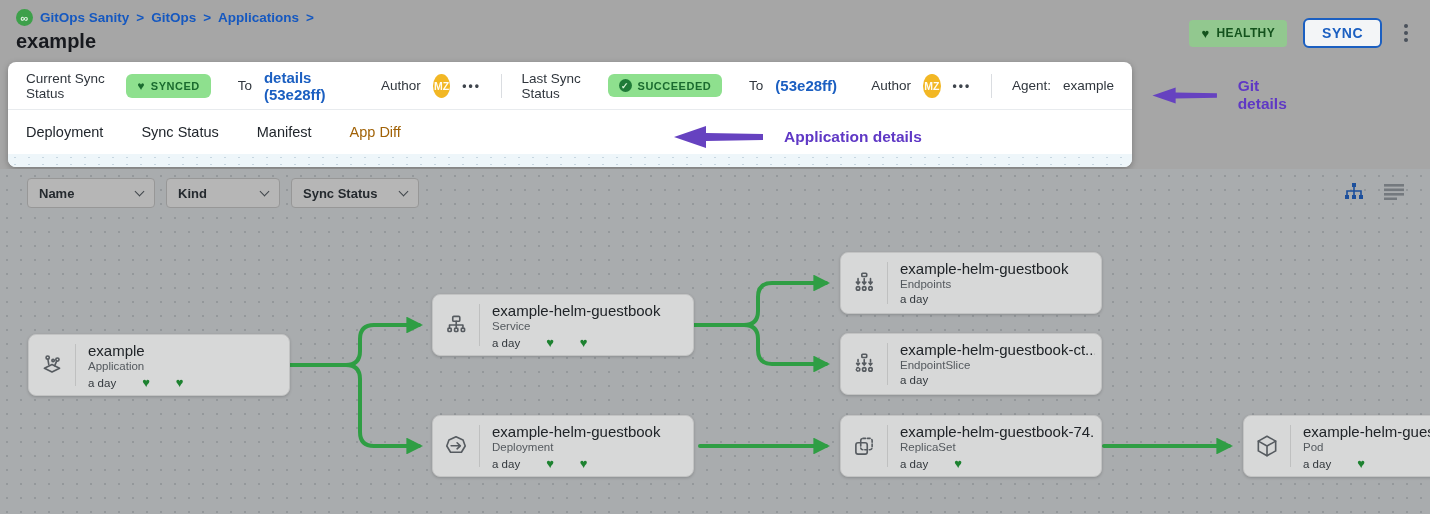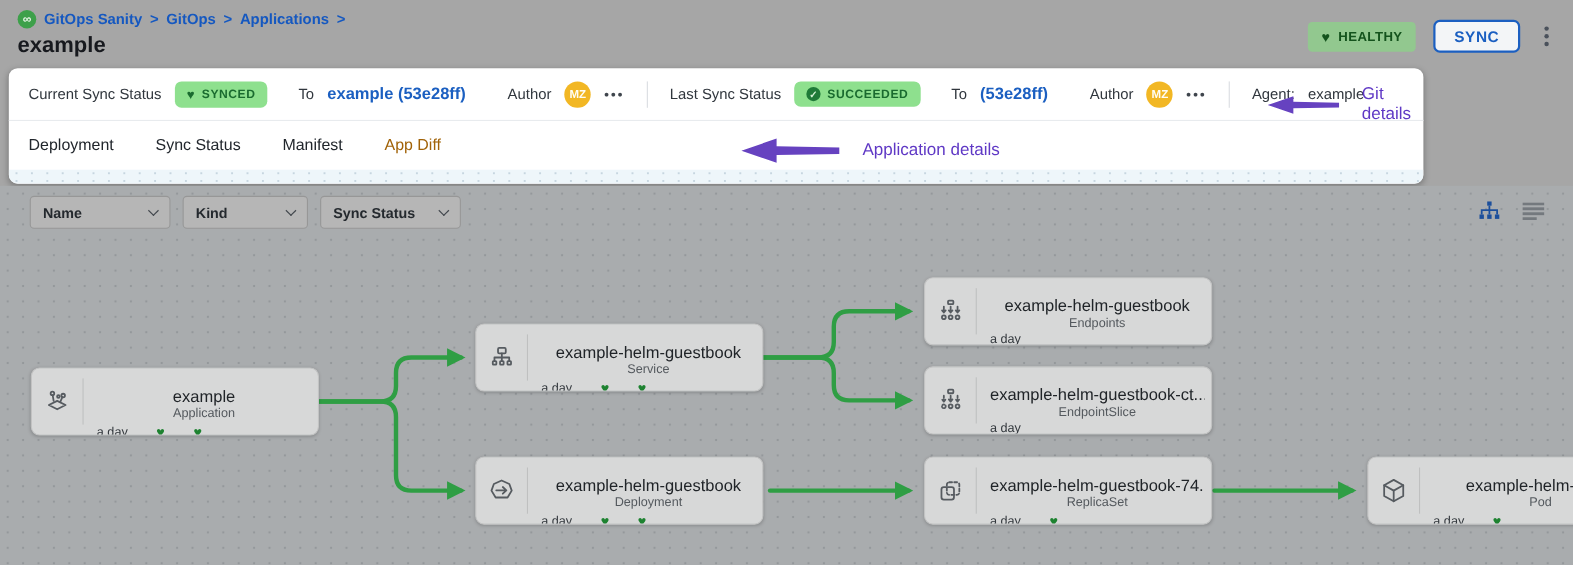--- a/index.html
+++ b/index.html
@@ -23,21 +23,21 @@
   .health-badge { background:#92c88f; color:#14531d; font-size:12px; font-weight:bold; letter-spacing:.4px;
     border-radius:4px; padding:6px 12px; display:flex; align-items:center; gap:7px; }
   .health-badge .hrt { font-size:13px; color:#14531d; }
   .sync-btn { background:#f3f5f7; border:2px solid #1b5fc1; color:#1b5fc1; font-weight:bold;
     font-size:14px; letter-spacing:.5px; border-radius:6px; padding:5px 17px; cursor:pointer;
     font-family:"Liberation Sans", sans-serif; }
   .kebab { display:flex; flex-direction:column; gap:3px; padding:4px 6px; cursor:pointer; }
   .kebab i { width:4px; height:4px; border-radius:50%; background:#4a515b; }
 
   
-  .card { position:absolute; top:62px; left:8px; width:1286px; background:#ffffff;
+  .card { position:absolute; top:62px; left:8px; width:1124px; background:#ffffff;
     border-radius:8px; box-shadow:0 2px 6px rgba(0,0,0,.28); }
   .status-row { height:48px; display:flex; align-items:center; padding:0 18px; gap:12px;
     font-size:13.5px; color:#30363d; border-bottom:1px solid #e8ebee; position:relative; }
   .pill { border-radius:6px; padding:5px 11px; display:flex; align-items:center; gap:6px;
     background:#8ee08e; color:#1a6b2f; font-size:11px; font-weight:bold; letter-spacing:.5px; }
   .pill .hrt { font-size:12px; }
   .pill .chk { width:13px; height:13px; border-radius:50%; background:#1f7a38; color:#d9f5d9;
     display:flex; align-items:center; justify-content:center; font-size:9px; font-weight:bold; }
   .rev { color:#1b5fc1; font-weight:bold; font-size:15px; }
   .avatar { width:24px; height:24px; border-radius:50%; background:#f2b724; color:#fffdf4;
@@ -52,21 +52,21 @@
   .tab.active::after { content:""; position:absolute; left:0; right:0; bottom:0; height:3px; background:#1b5fc1; }
   .tab.disabled { color:#a16207; }
 
   .canvas-strip { height:13px; border-radius:0 0 8px 8px; background:#eef6fa;
     background-image:radial-gradient(#c7d6e0 1px, transparent 1.4px); background-size:14px 7px; }
 
   
   .anno { position:absolute; display:flex; align-items:center; gap:20px; }
   .anno-git { left:1143px; top:15px; }
   .anno-app { left:664px; top:63px; }
-  .anno-label { color:#5f38c5; font-weight:normal; font-size:15.5px; }
+  .anno-label { color:#5f38c5; font-weight:bold; font-size:15.5px; }
 
   
   .canvas { position:absolute; top:169px; left:0; width:1430px; height:345px;
     background:#a9acae;
     background-image:radial-gradient(#94989b 1px, transparent 1.4px);
     background-size:14px 14px; }
 
   .filterbar { position:absolute; top:9px; left:27px; display:flex; gap:11px; }
   .chip { height:30px; background:#b6b6b6; border:1px solid #979797; border-radius:4px;
     display:flex; align-items:center; justify-content:space-between; padding:0 11px;
@@ -78,21 +78,21 @@
   .view-toggles { position:absolute; top:14px; right:26px; display:flex; gap:20px; align-items:center; }
   .view-toggles svg { cursor:pointer; }
 
   .edges { position:absolute; top:0; left:0; }
 
   
   .node { position:absolute; width:262px; height:62px; background:#d7d8d8; border:1px solid #c2c3c3;
     border-radius:8px; box-shadow:0 1px 3px rgba(0,0,0,.18); display:flex; align-items:stretch; cursor:pointer; }
   .node-icon { width:46px; display:flex; align-items:center; justify-content:center; flex:0 0 46px; }
   .node-divider { width:1px; background:#bfc0c0; margin:9px 0; }
-  .node-body { flex:1; padding:17px 6px 0 12px; overflow:hidden;text-align:center; }
+  .node-body { flex:1; padding:7px 6px 0 12px; overflow:hidden; }
   .node-title { font-size:15px; font-weight:500; color:#202428; white-space:nowrap; overflow:hidden; }
   .node-sub { font-size:11.5px; color:#54595e; margin-top:1px; }
   .node-meta { font-size:11.5px; color:#33383d; margin-top:3px; display:flex; align-items:center; }
   .node-meta .hrt { color:#1d8230; font-size:13px; margin-left:26px; }
   .node-meta .hrt:first-of-type { margin-left:32px; }
   .nicon { stroke:#565b60; fill:none; stroke-width:1.5; stroke-linejoin:round; stroke-linecap:round; }
 </style>
 </head>
 <body>
 
@@ -125,21 +125,21 @@
 <div class="card">
 
   <div class="status-row">
     <span>Current Sync Status</span>
     <span class="pill">
       <span class="hrt">♥</span>
       <span>SYNCED</span>
     </span>
     <span class="gap-s"></span>
     <span>To</span>
-    <span class="rev">example (53e28ff)</span>
+    <span class="rev">details (53e28ff)</span>
     <span class="gap-m"></span>
     <span>Author</span>
     <span class="avatar">MZ</span>
     <span class="dots3">•••</span>
     <span class="vdiv"></span>
 
     <span>Last Sync Status</span>
     <span class="pill">
       <span class="chk">✓</span>
       <span>SUCCEEDED</span>

